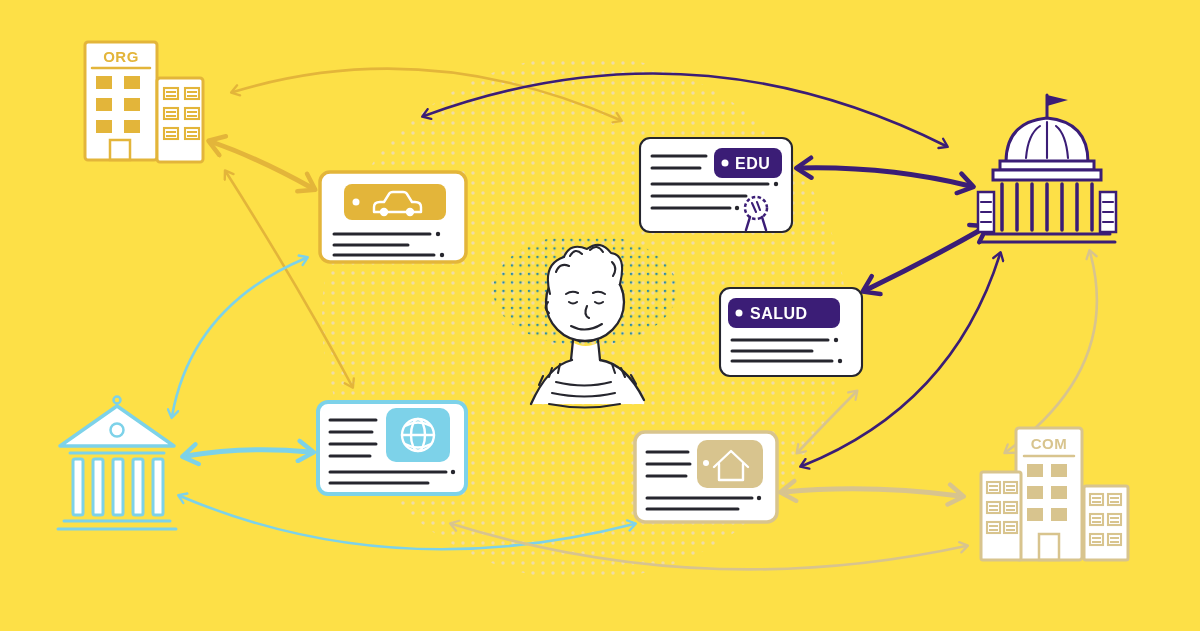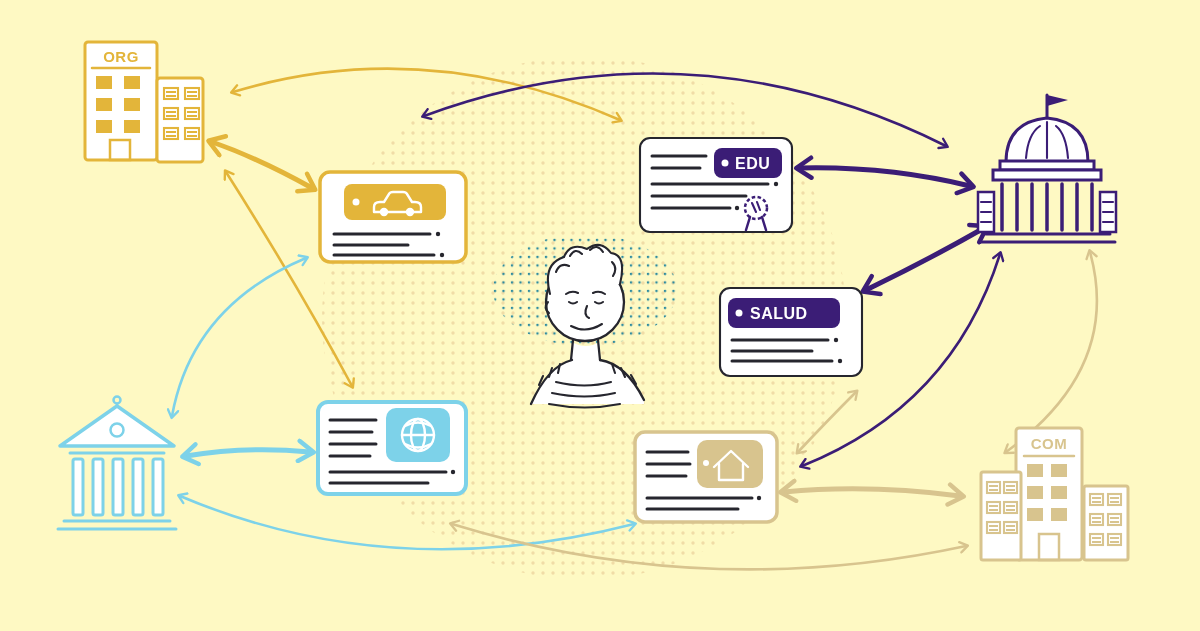--- a/index.html
+++ b/index.html
@@ -1,16 +1,16 @@
 <!DOCTYPE html>
 <html style="--gold: #E3B53A; --cyan: #7DD2E9; --purple: #3B1D76; --tan: #D8C48E; --ink: #26262E; --dotgold: #F0DCA6; --dotteal: #2E8BA0;"><head>
 <meta charset="utf-8">
 <style>
   html,body{margin:0;padding:0;background:#fff;}
-  .stage{position:relative;width:1200px;height:631px;background:#fef9c3;overflow:hidden;}
+  .stage{position:relative;width:1200px;height:631px;background:#fde047;overflow:hidden;}
   svg{display:block;}
   
   .s-gold{stroke:var(--gold);}   .f-gold{fill:var(--gold);}
   .s-cyan{stroke:var(--cyan);}   .f-cyan{fill:var(--cyan);}
   .s-purple{stroke:var(--purple);} .f-purple{fill:var(--purple);}
   .s-tan{stroke:var(--tan);}     .f-tan{fill:var(--tan);}
   .s-ink{stroke:var(--ink);}     .f-ink{fill:var(--ink);}
   .s-white{stroke:#ffffff;}      .f-white{fill:#ffffff;}
   .f-dotgold{fill:var(--dotgold);} .f-dotteal{fill:var(--dotteal);}
   .nf{fill:none;} .sn{stroke:none;}

